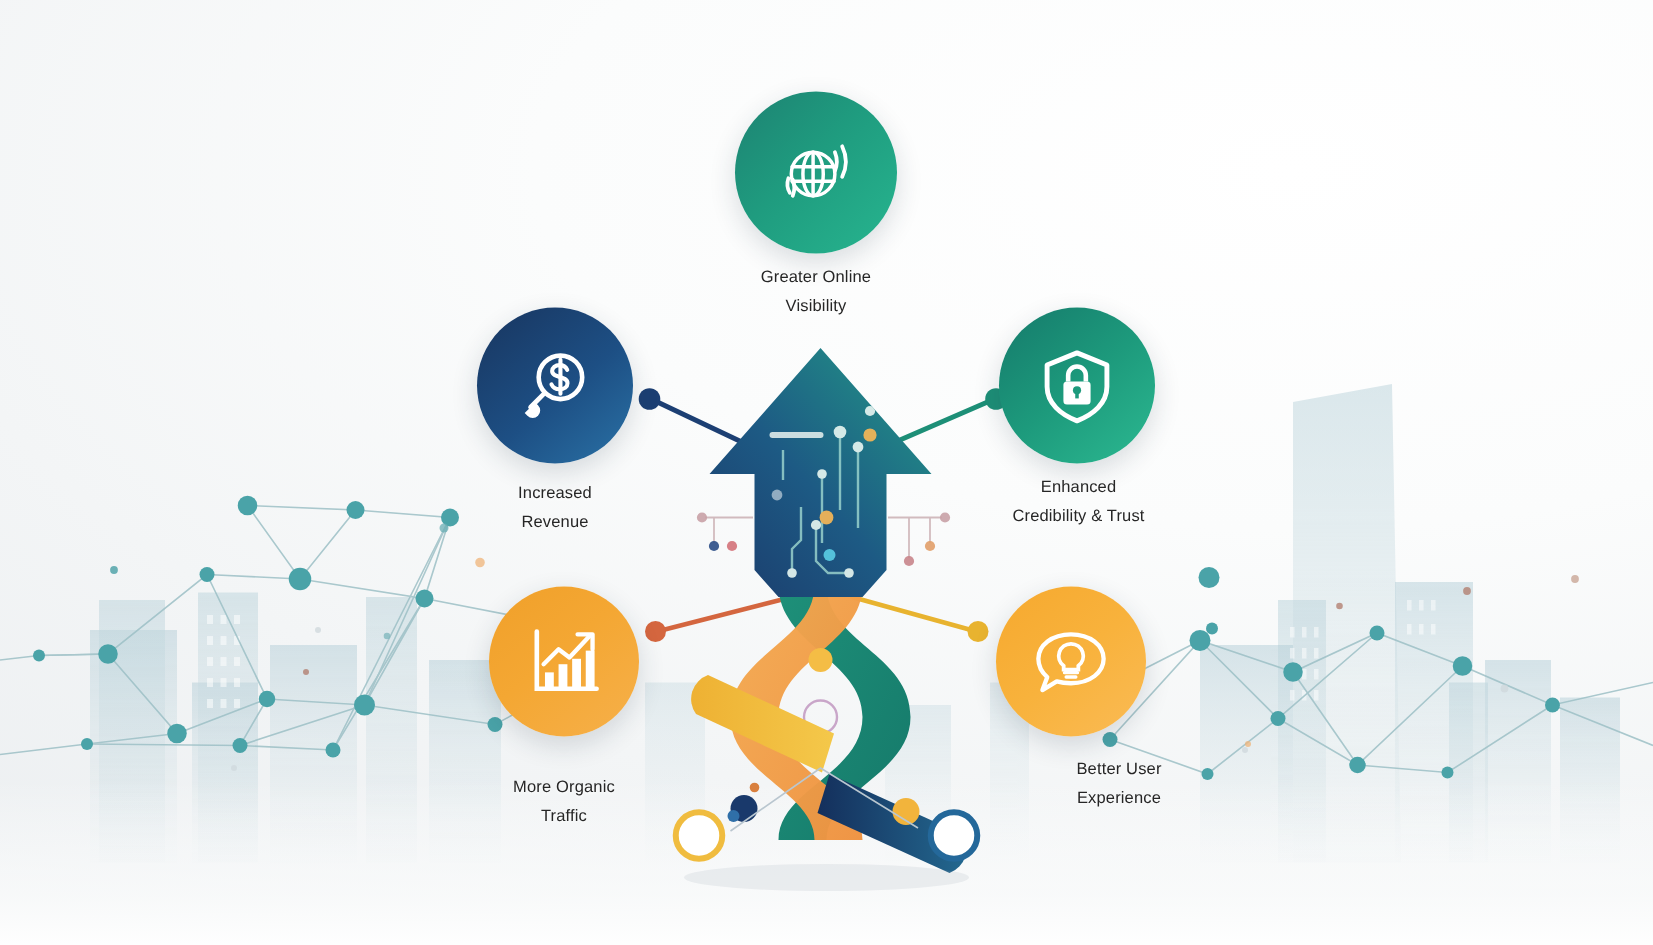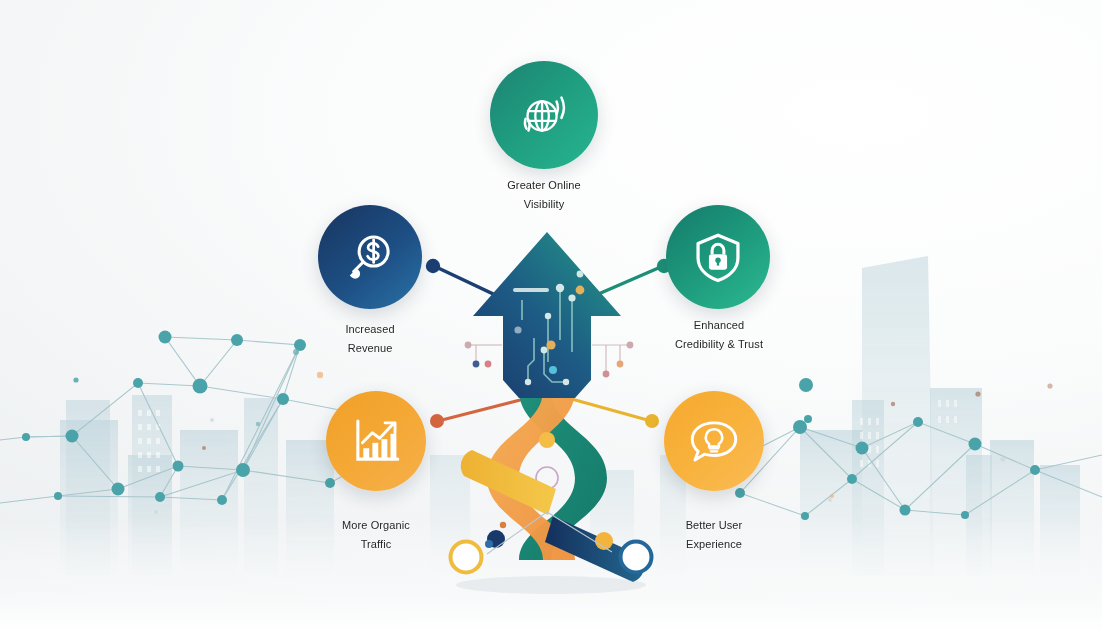--- a/index.html
+++ b/index.html
@@ -399,17 +399,17 @@
     <div class="node-circle g-orange2" style="left:664px;top:391px;width:100px;height:100px;">
       <svg class="ico" width="58" height="58" viewBox="0 0 64 64">
         <path d="M32 12 C46 12 56 20 56 30 C56 40 46 48 32 48 C28 48 24.5 47.5 21.5 46.6
                  L11 53 L14.5 43.5 C10.5 40 8 35.3 8 30 C8 20 18 12 32 12 Z" fill="none" stroke="#ffffff" stroke-width="3.2" stroke-linejoin="round"></path>
         <path d="M32 19 a9 9 0 0 1 5.4 16.2 V38 h-10.8 v-2.8 A9 9 0 0 1 32 19 Z" fill="none" stroke="#ffffff" stroke-width="2.8"></path>
         <g stroke="#ffffff" stroke-width="2.4" stroke-linecap="round">
           <path d="M27.2 40.2 H36.8 M28.4 43.4 H35.6"></path>
         </g>
       </svg>
     </div>
-    <div class="node-label" style="left:614px;top:504px;width:200px;margin-top:12px;">Better User
+    <div class="node-label" style="left:646px;top:504px;width:200px;">Better User
 Experience</div>
   </div>
 
 </div>
 
 </body></html>

